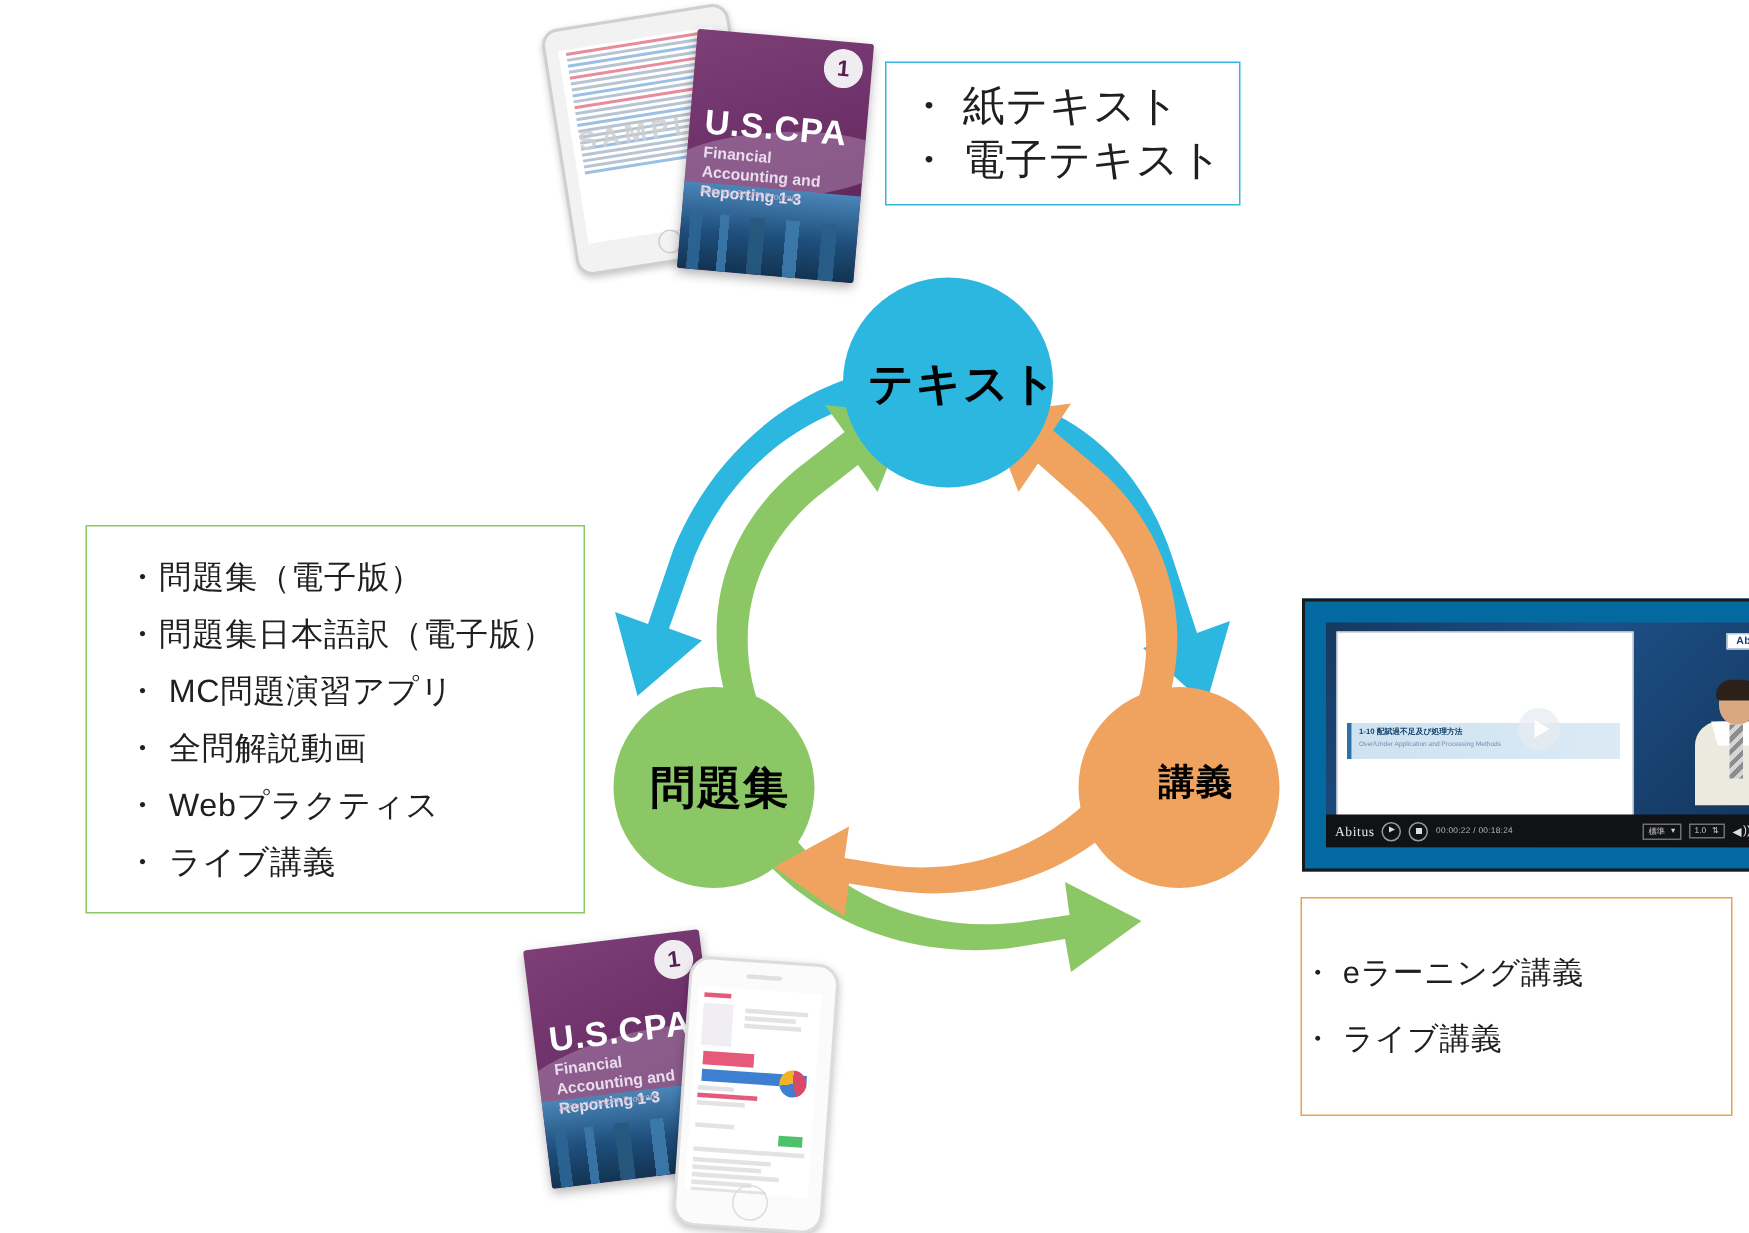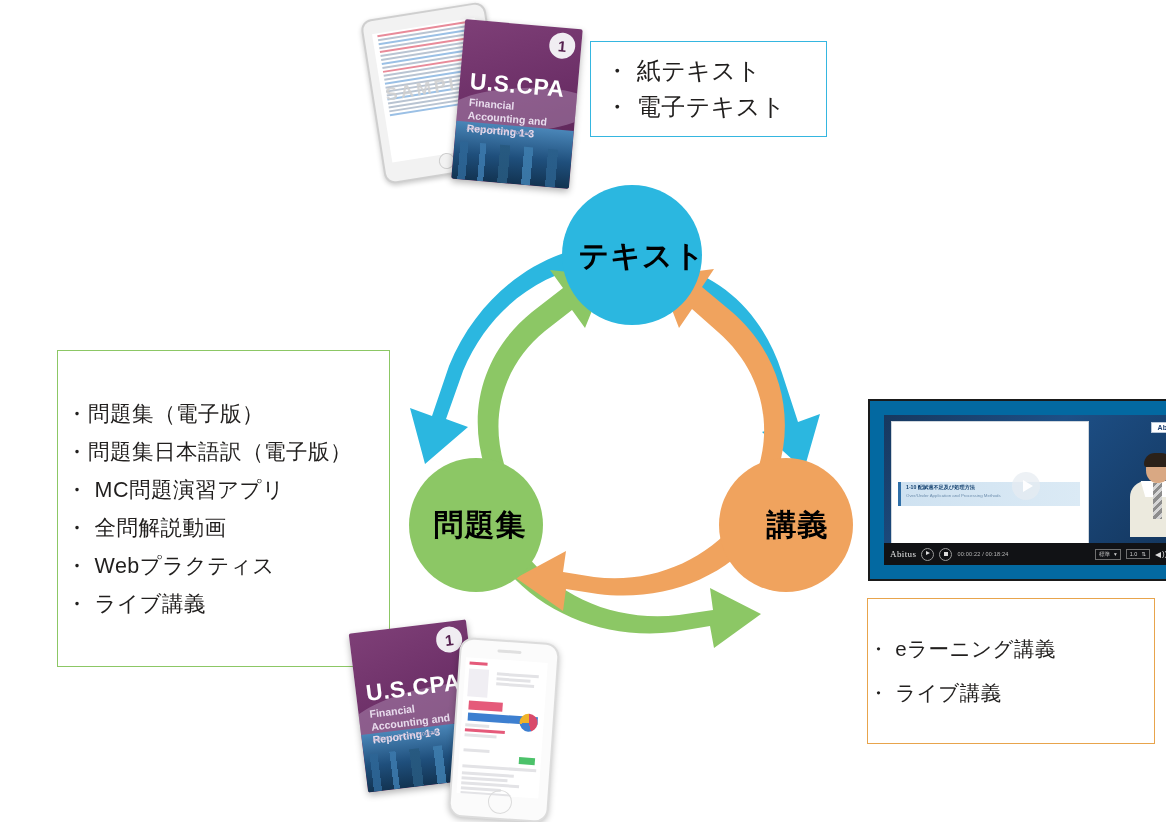--- a/index.html
+++ b/index.html
@@ -26,26 +26,26 @@
     color:#211f1e;
     white-space:nowrap;
     letter-spacing:0.5px;
   }
 
   #box-text{
     left:590px; top:41px; width:237px; height:96px;
     border-color:#35b6e0;
     padding-left:14px;
   }
-  #box-text .row{font-size:24px;line-height:36px;}
+  #box-text .row{font-size:28px;line-height:36px;}
 
   #box-workbook{
-    left:57px; top:350px; width:333px; height:317px;
+    left:57px; top:350px; width:333px; height:259px;
     border-color:#8cc765;
-    padding-left:8px;
+    padding-left:26px;
   }
   #box-workbook .row{font-size:21.5px;line-height:38px;}
 
   #box-lecture{
     left:867px; top:598px; width:288px; height:146px;
     border-color:#e8a44c;
   }
   #box-lecture .row{font-size:20.5px;line-height:44px;}
 
   
@@ -56,21 +56,21 @@
     position:absolute;
     color:#000000;
     font-weight:bold;
     letter-spacing:1px;
     text-align:center;
     white-space:nowrap;
     pointer-events:none;
   }
   #label-text{left:572px;top:236px;width:140px;font-size:30px;}
   #label-workbook{left:410px;top:505px;width:140px;font-size:30px;}
-  #label-lecture{left:740px;top:505px;width:115px;font-size:30px;}
+  #label-lecture{left:740px;top:505px;width:115px;font-size:24px;}
 
   
   #photo-text-media{position:absolute;left:372px;top:2px;width:205px;height:185px;}
 
   
   #photo-workbook-media{position:absolute;left:358px;top:618px;width:210px;height:204px;}
 
   
   #video-player{
     position:absolute;left:868px;top:399px;width:342px;height:182px;

